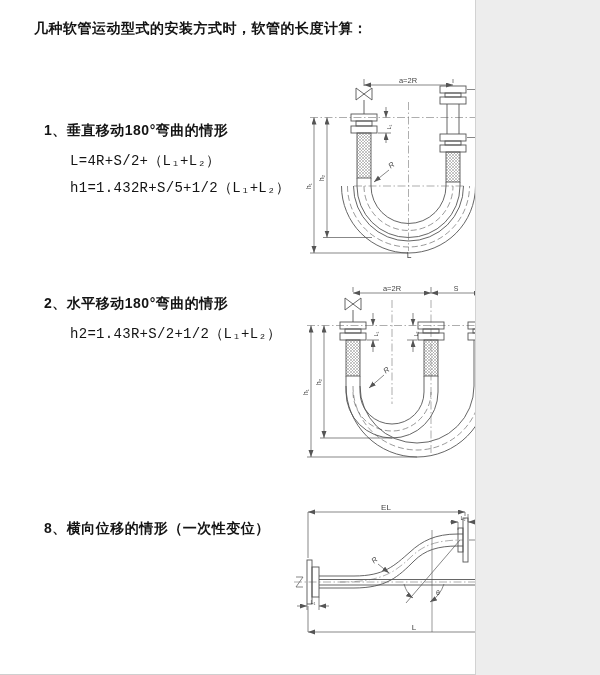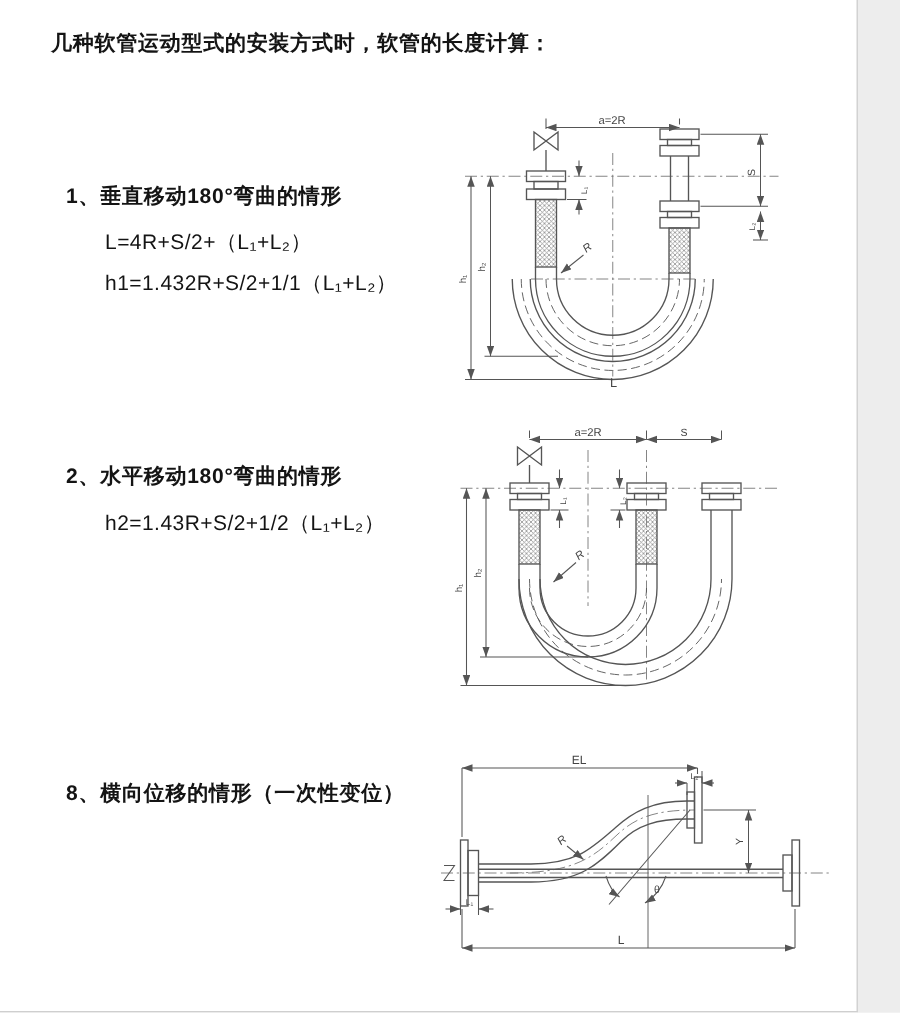--- a/index.html
+++ b/index.html
@@ -1,45 +1,45 @@
 <!DOCTYPE html>
 <html><head>
 <meta charset="utf-8">
 <style>
   html,body{margin:0;padding:0;background:#ededed;}
   .page{
-    position:relative;width:572px;height:675px;background:#ffffff;
+    position:relative;width:476px;height:675px;background:#ffffff;
     font-family:"Liberation Sans","DejaVu Sans",sans-serif;color:#141414;
     overflow:hidden;box-sizing:border-box;
     border-right:1px solid #d2d2d2;border-bottom:1px solid #cfcfcf;
   }
   .title{
     position:absolute;left:34px;top:20px;margin:0;
     font-size:14px;font-weight:bold;letter-spacing:.5px;white-space:nowrap;
   }
   .sec{position:absolute;left:44px;width:262px;}
   .sec-heading{font-size:14px;font-weight:bold;letter-spacing:.5px;white-space:nowrap;}
-  .formulas{margin-top:8px;padding-left:26px;}
+  .formulas{margin-top:8px;padding-left:26px;font-family:Liberation Mono, monospace;}
   .formula{font-size:14px;line-height:26.5px;letter-spacing:.3px;white-space:nowrap;}
   .diag{position:absolute;}
   .diag text{font-family:"Liberation Sans","DejaVu Sans",sans-serif;fill:#444;}
   .lab-r{font-style:italic;}
 </style>
 </head>
 <body>
 
 <div class="page">
 
   <h1 class="title">几种软管运动型式的安装方式时，软管的长度计算：</h1>
 
   <section class="sec" style="top:122px">
     <div class="sec-heading">1、垂直移动180°弯曲的情形</div>
     <div class="formulas">
       <div class="formula">L=4R+S/2+（L₁+L₂）</div>
-      <div class="formula">h1=1.432R+S/2+1/1（L₁+L₂）</div>
+      <div class="formula">h1=1.432R+S/5+1/2（L₁+L₂）</div>
     </div>
   </section>
 
   <svg class="diag" style="left:306px;top:74px" width="288" height="186" viewBox="0 0 288 186">
     <defs>
       <marker id="ar1" markerWidth="8" markerHeight="6" refX="7" refY="2.5" orient="auto-start-reverse" markerUnits="userSpaceOnUse">
         <path d="M0,0 L7,2.5 L0,5 Z" fill="#555"></path>
       </marker>
       <pattern id="br1" width="3" height="3" patternUnits="userSpaceOnUse">
         <path d="M0,3 L3,0 M0,0 L3,3" stroke="#8a8a8a" stroke-width="0.5"></path>
@@ -107,21 +107,21 @@
     <text x="102" y="8.5" font-size="7.5" text-anchor="middle">a=2R</text>
     <text x="197.5" y="41" font-size="7" text-anchor="middle" transform="rotate(-90 197.5 41)">S</text>
     <text x="197.5" y="77" font-size="5.5" text-anchor="middle" transform="rotate(-90 197.5 77)">L₂</text>
     <text x="85" y="53" font-size="5.5" text-anchor="middle" transform="rotate(-90 85 53)">L₁</text>
     <text x="17.5" y="104" font-size="6.5" text-anchor="middle" transform="rotate(-90 17.5 104)">h₂</text>
     <text x="4.8" y="112" font-size="6.5" text-anchor="middle" transform="rotate(-90 4.8 112)">h₁</text>
     <text x="87" y="93" font-size="7.5" class="lab-r" text-anchor="middle" transform="rotate(-38 87 93)">R</text>
     <text x="103" y="184" font-size="8.5" text-anchor="middle">L</text>
   </svg>
 
-  <section class="sec" style="top:309px">
+  <section class="sec" style="top:295px">
     <div class="sec-heading">2、水平移动180°弯曲的情形</div>
     <div class="formulas">
       <div class="formula">h2=1.43R+S/2+1/2（L₁+L₂）</div>
     </div>
   </section>
 
   <svg class="diag" style="left:303px;top:282px" width="292" height="179" viewBox="0 0 292 179">
     <defs>
       <marker id="ar2" markerWidth="8" markerHeight="6" refX="7" refY="2.5" orient="auto-start-reverse" markerUnits="userSpaceOnUse">
         <path d="M0,0 L7,2.5 L0,5 Z" fill="#555"></path>

